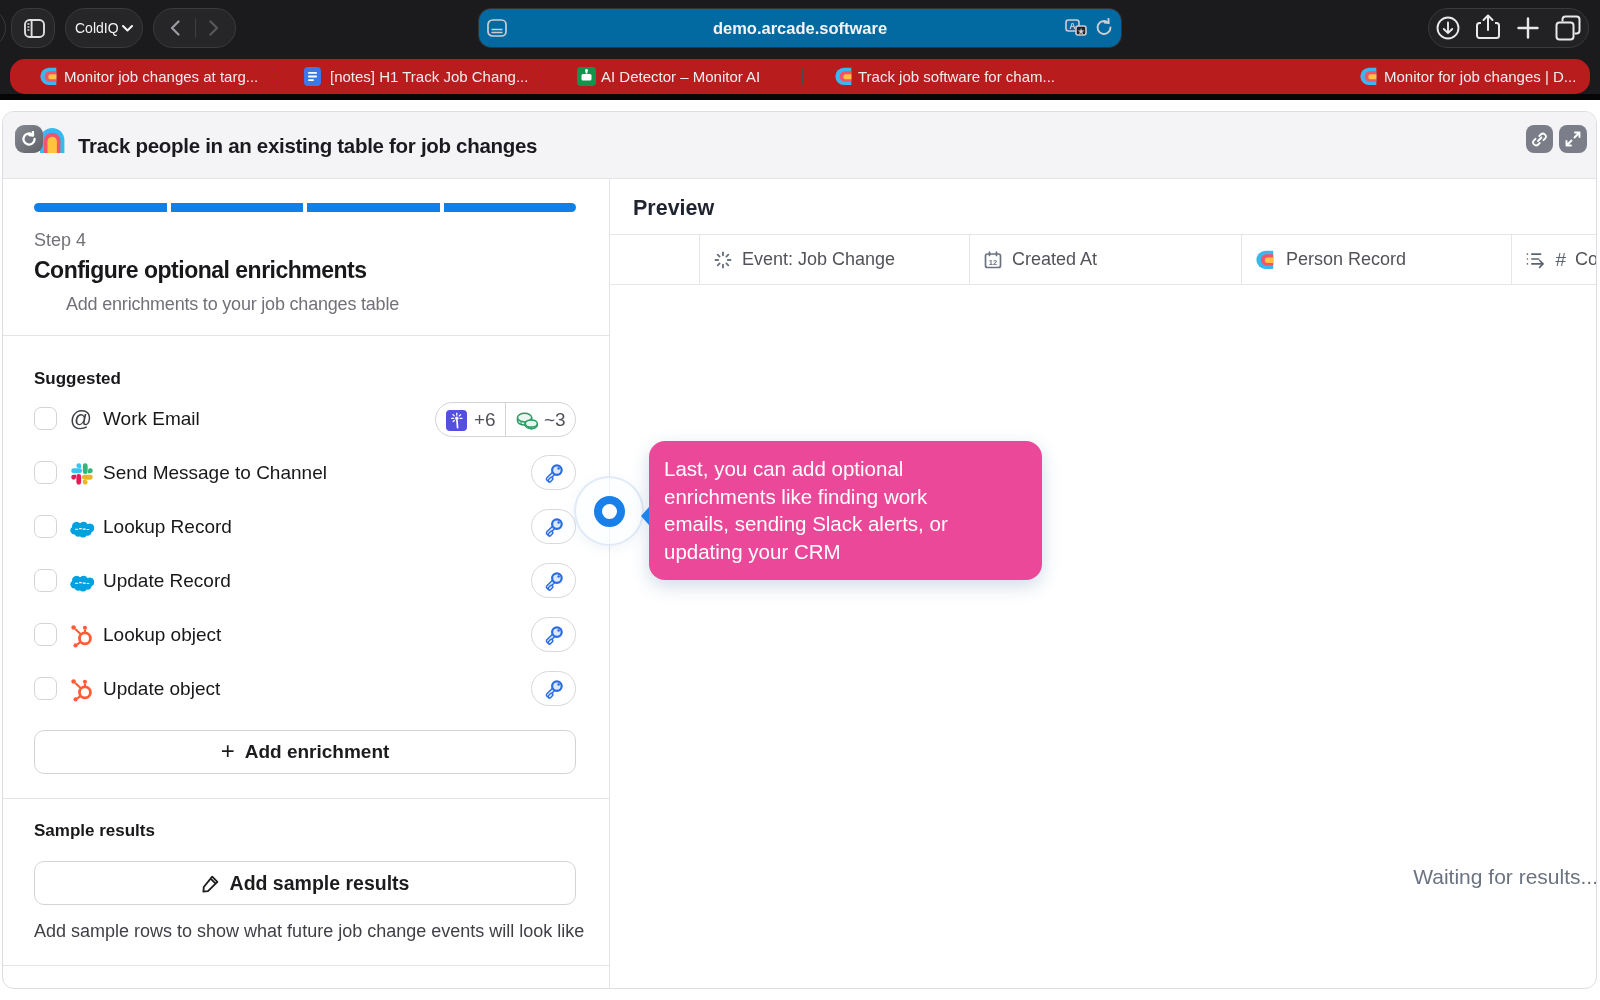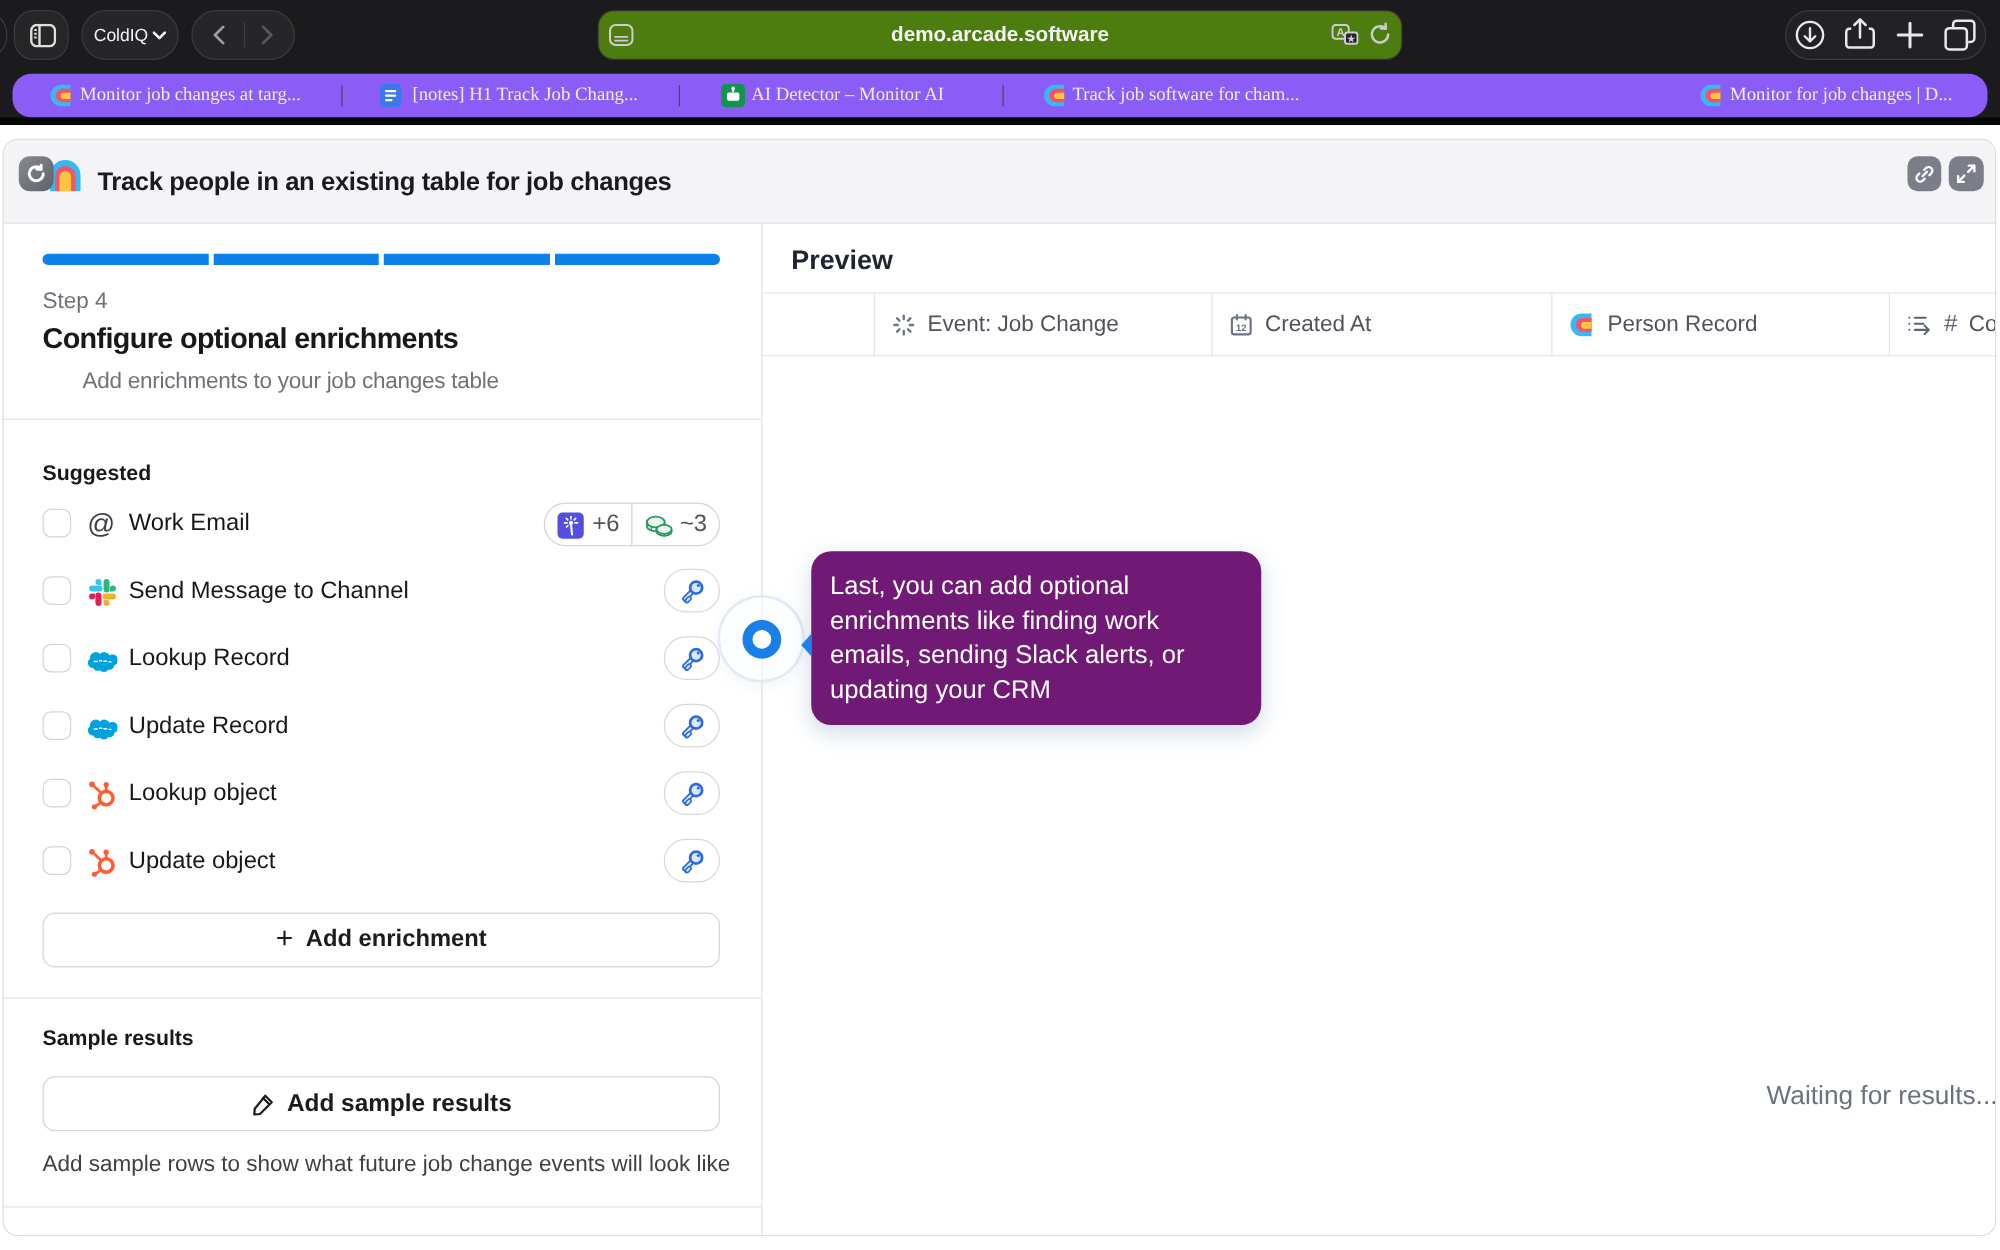--- a/index.html
+++ b/index.html
@@ -2,21 +2,21 @@
 <html><head>
 <meta charset="utf-8">
 <style>
   * { margin:0; padding:0; box-sizing:border-box; }
   html,body { width:1600px; height:1000px; overflow:hidden; background:#fff;
     font-family:"Liberation Sans", sans-serif; }
   
   #chrome { position:absolute; left:0; top:0; width:1600px; height:100px; background:#1b1b1d; }
   .cbtn { position:absolute; top:8px; height:40px; background:#262628; border:1px solid #3a3a3c; border-radius:14px; }
   .pillr { border-radius:20px; }
-  #tabband { position:absolute; left:10px; top:59px; width:1580px; height:35px; background:#8b5cf6; border-radius:15px;font-family:Liberation Serif, serif; }
+  #tabband { position:absolute; left:10px; top:59px; width:1580px; height:35px; background:#b91c1c; border-radius:15px; }
   #blackstrip { position:absolute; left:0; top:94px; width:1600px; height:6px; background:#060607; }
   .tabtxt { position:absolute; top:0; height:35px; line-height:35px; font-size:15px; color:#ededef; white-space:nowrap; }
   .tabdiv { position:absolute; top:9px; width:1px; height:17px; background:#4a4a4d; }
   .tabfav { position:absolute; top:8px; width:19px; height:19px; }
   #activetab { position:absolute; left:1058px; top:3px; width:259px; height:29px; background:#49494d; border-radius:15px; }
   
   #card { position:absolute; left:2px; top:111px; width:1595px; height:878px; background:#fff;
     border:1px solid #dddde1; border-radius:12px; overflow:hidden;text-decoration:underline; }
   #apphead { position:absolute; left:0; top:0; width:100%; height:67px; background:#f4f4f6; border-bottom:1px solid #e4e4e7; }
   #vdivider { position:absolute; left:606px; top:67px; width:1px; height:811px; background:#e4e4e7; }
@@ -32,21 +32,21 @@
   .rowic { position:absolute; left:35px; top:6px; width:24px; height:24px; }
   .rowlab { position:absolute; left:69px; top:0; height:36px; line-height:36px; font-size:19px; color:#18181b; }
   .keybtn { position:absolute; right:2px; top:0; width:45px; height:35px; border:1.5px solid #d8d8dc; border-radius:17.5px; background:#fff; }
   .keybtn svg { position:absolute; left:12px; top:7px; }
   .bigbtn { position:absolute; left:31px; width:542px; height:44px; border:1.5px solid #d4d4d8; border-radius:10px; background:#fff;
     display:flex; align-items:center; justify-content:center; font-size:19px; font-weight:700; color:#1c1c1f; }
   
   .th { position:absolute; top:122px; height:51px; border-left:1px solid #e6e6ea; display:flex; align-items:center;
     font-size:18px; color:#52525b; }
   
-  #tip { position:absolute; left:646px; top:329px; width:360px; height:139px; background:#701a75; border-radius:16px;
+  #tip { position:absolute; left:646px; top:329px; width:393px; height:139px; background:#ec4899; border-radius:16px;
     box-shadow:0 6px 18px rgba(40,90,150,.22); color:#fff; font-size:20.5px; line-height:27.7px; padding:14px 16px 0 15px; }
   #tip:before { content:""; position:absolute; left:-8px; top:66px; width:0; height:0;
     border:9px solid transparent; border-right:8px solid #1d84ec; border-left:none; }
 </style>
 </head>
 <body>
 <div id="chrome">
 
   <div class="cbtn pillr" style="left:-38px; width:44px; background:transparent;"></div>
 
@@ -70,21 +70,21 @@
   <div class="cbtn pillr" style="left:153px; width:83px;">
     <svg width="10" height="16" viewBox="0 0 10 16" style="position:absolute;left:16px;top:11px;">
       <path d="M8.5 1.5 L2 8 L8.5 14.5" fill="none" stroke="#9d9da1" stroke-width="2.2" stroke-linecap="round" stroke-linejoin="round"></path>
     </svg>
     <div style="position:absolute;left:41px;top:9px;width:1px;height:20px;background:#3f3f42;"></div>
     <svg width="10" height="16" viewBox="0 0 10 16" style="position:absolute;right:16px;top:11px;">
       <path d="M1.5 1.5 L8 8 L1.5 14.5" fill="none" stroke="#58585c" stroke-width="2.2" stroke-linecap="round" stroke-linejoin="round"></path>
     </svg>
   </div>
 
-  <div class="cbtn" style="left:478px; width:644px; background:#4d7c0f; border-color:#343436; border-radius:13px;">
+  <div class="cbtn" style="left:478px; width:644px; background:#0369a1; border-color:#343436; border-radius:13px;">
     <svg width="20" height="18" viewBox="0 0 20 18" style="position:absolute;left:8px;top:10px;">
       <rect x="1" y="1" width="18" height="16" rx="4.5" fill="none" stroke="#cdcdd1" stroke-width="1.7"></rect>
       <line x1="4.5" y1="10.5" x2="15.5" y2="10.5" stroke="#cdcdd1" stroke-width="1.5"></line>
       <line x1="4.5" y1="13.5" x2="15.5" y2="13.5" stroke="#cdcdd1" stroke-width="1.5"></line>
     </svg>
     <div style="position:absolute;left:0;width:100%;text-align:center;line-height:38px;font-size:16.5px;font-weight:600;color:#f4f4f6;">demo.arcade.software</div>
     <svg width="22" height="18" viewBox="0 0 22 18" style="position:absolute;right:34px;top:10px;">
       <rect x="1" y="1" width="13" height="11" rx="2.5" fill="none" stroke="#cdcdd1" stroke-width="1.6"></rect>
       <text x="7.5" y="10" font-size="9" font-weight="700" fill="#cdcdd1" text-anchor="middle" font-family="Liberation Sans">A</text>
       <rect x="11" y="7" width="10" height="9" rx="2" fill="#242427" stroke="#cdcdd1" stroke-width="1.6"></rect>

